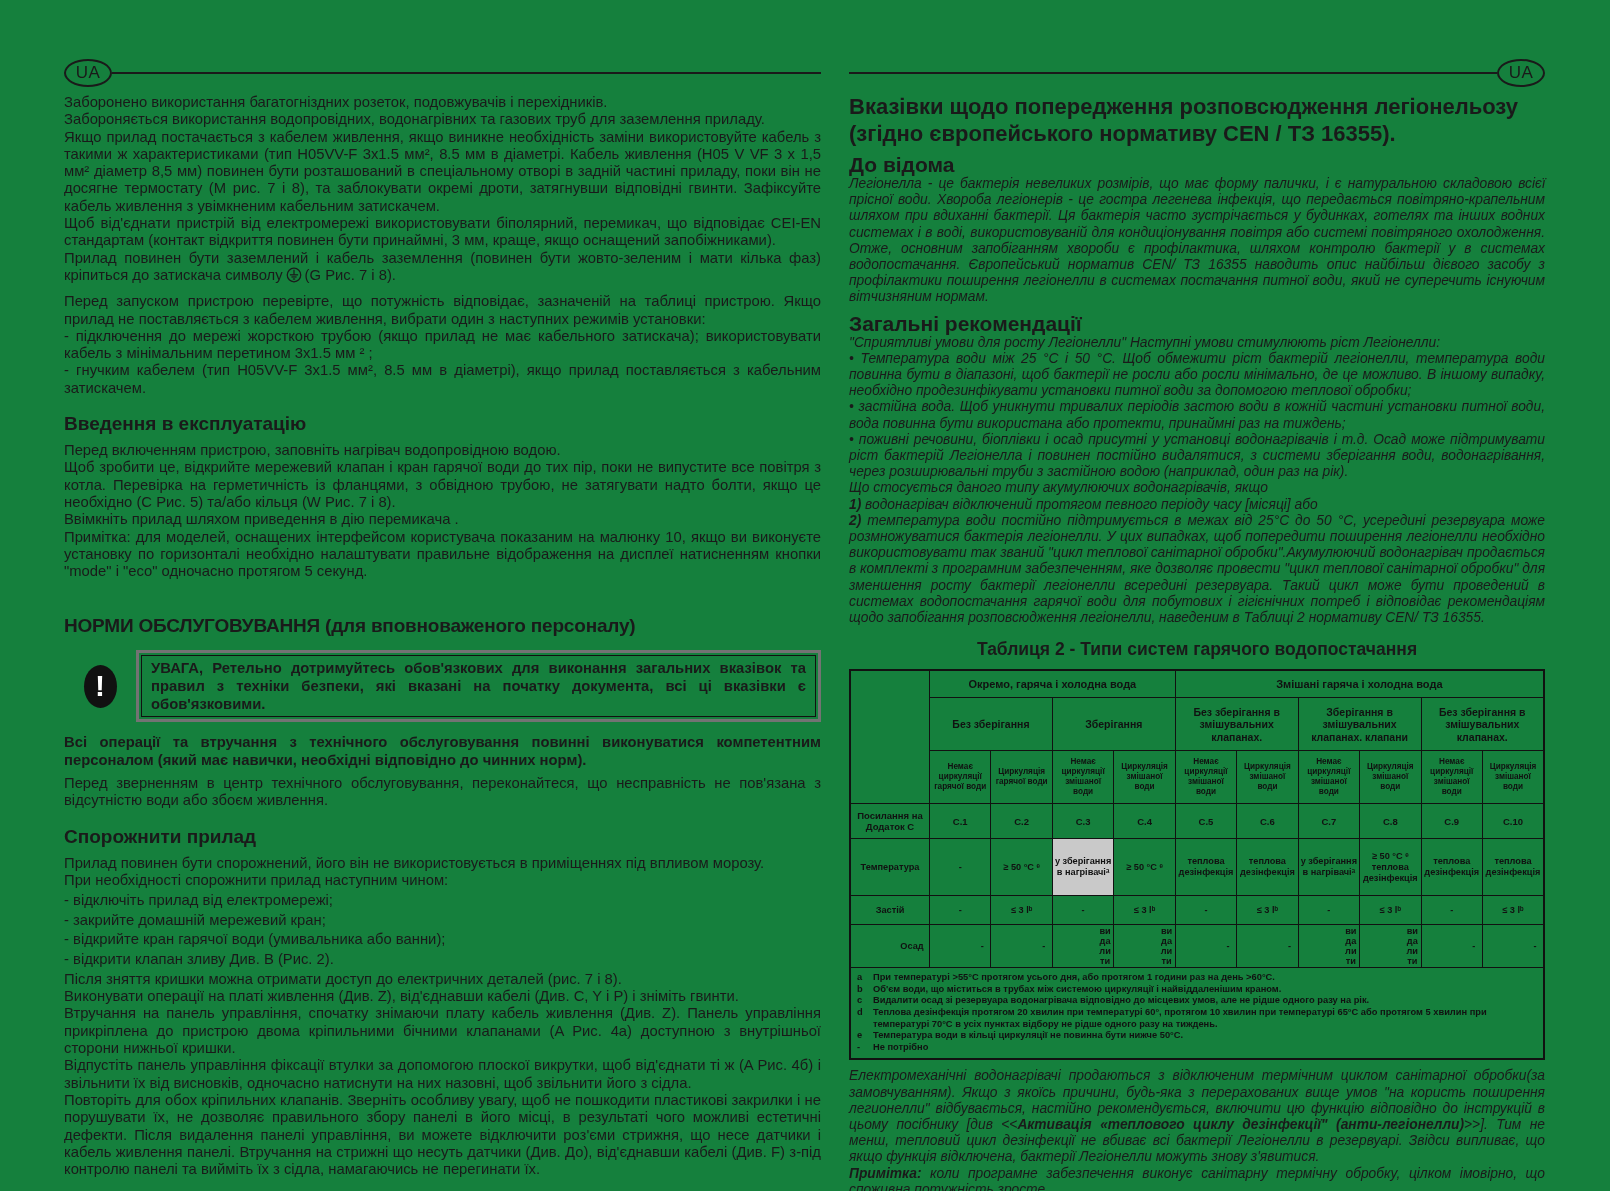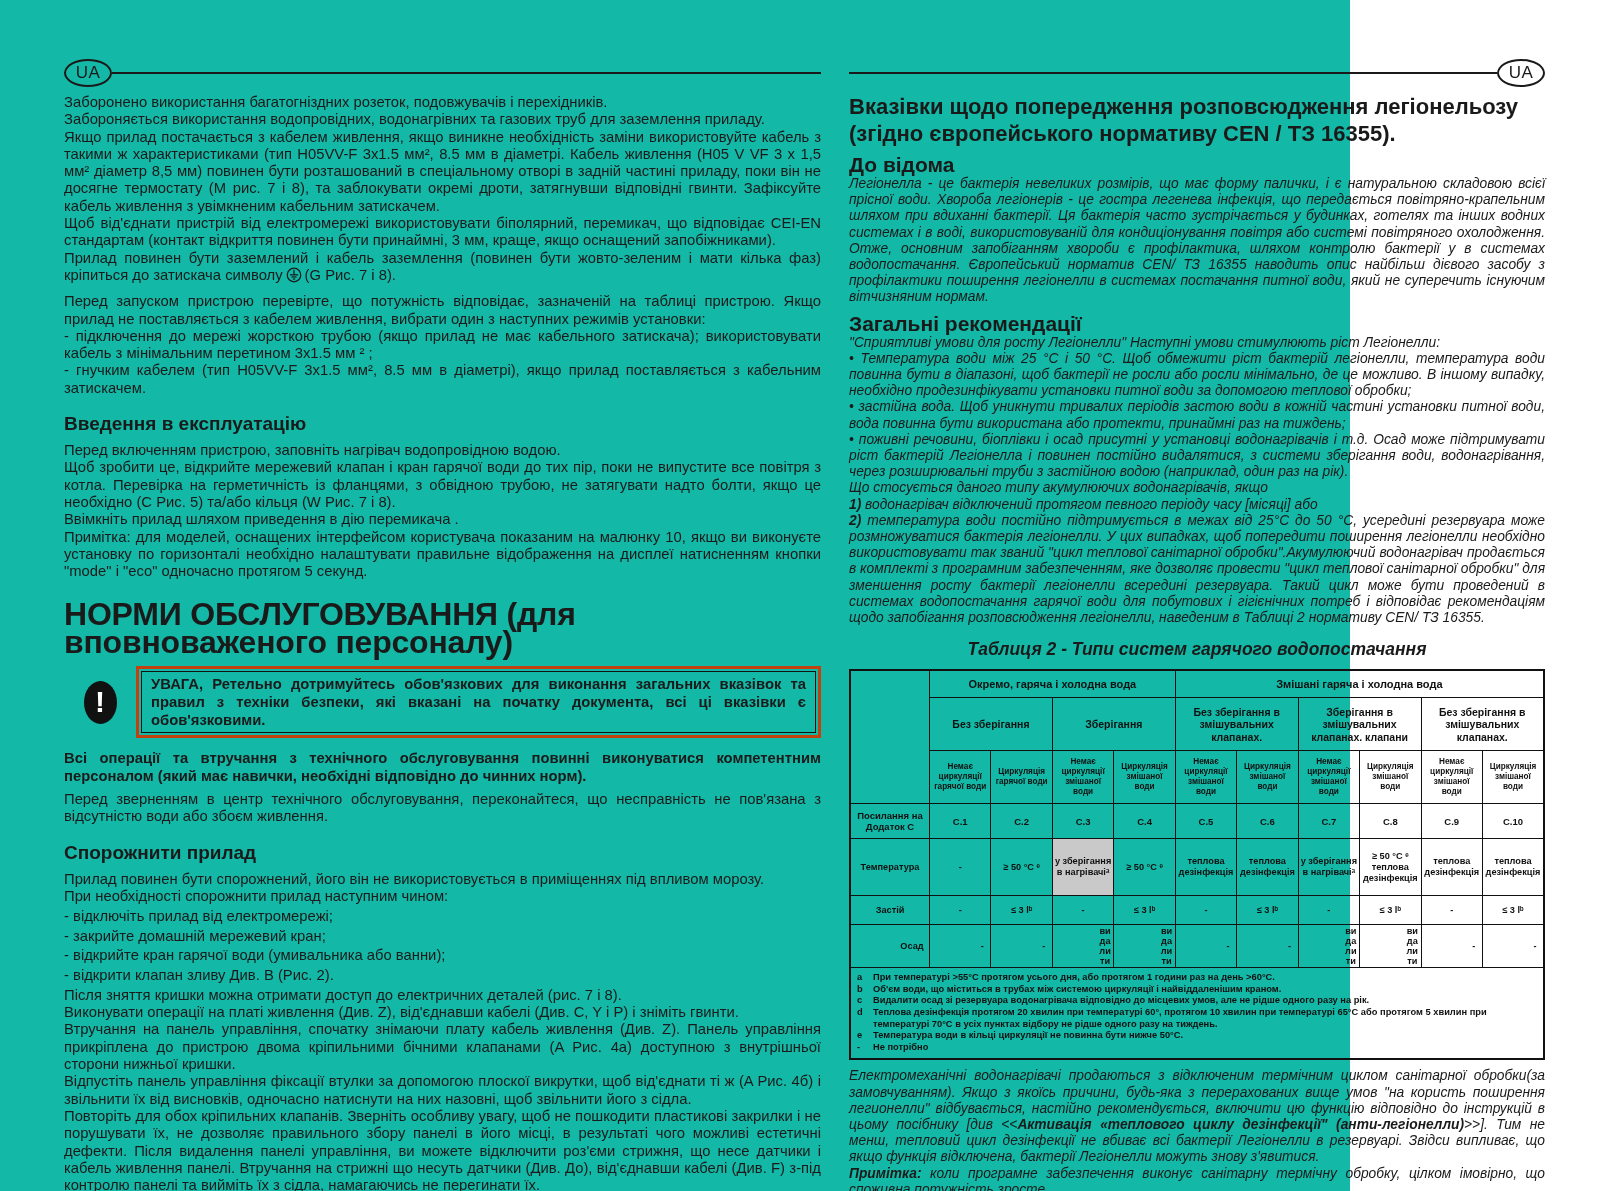--- a/index.html
+++ b/index.html
@@ -1,52 +1,52 @@
 <!DOCTYPE html>
 <html lang="uk"><head>
 <meta charset="utf-8">
 <style>
   html,body{margin:0;padding:0;}
   body{
     width:1610px;height:1191px;background:#ffffff;overflow:hidden;
     font-family:"Liberation Sans","DejaVu Sans",sans-serif;color:#1a1a1a;
   }
-  .page{position:relative;width:1350px;height:1191px;background:#14b8a6;}
+  .page{position:relative;width:1610px;height:1191px;background:#15803d;}
   .col-left{position:absolute;left:64px;top:58px;width:757px;}
   .col-right{position:absolute;left:849px;top:58px;width:696px;}
 
   
   .badge-row{display:flex;align-items:center;height:30px;margin-bottom:6px;}
   .ua-oval{flex:0 0 auto;border:2px solid #1a1a1a;border-radius:50%;width:44px;height:24px;
     display:flex;align-items:center;justify-content:center;font-size:17px;letter-spacing:.5px;}
   .rule{flex:1 1 auto;height:0;border-top:2px solid #1a1a1a;}
 
   
   .col-left p{margin:0;font-size:14.8px;line-height:17.3px;text-align:justify;}
   .gap6{height:6px;}
   .col-left h2{margin:16px 0 7px 0;font-size:19px;line-height:22px;}
-  .col-left h1{margin:20px 0 10px 0;font-size:32px;line-height:28px;letter-spacing:-0.2px;}
+  .col-left h1{margin:32px 0 10px 0;font-size:19px;line-height:28px;letter-spacing:-0.2px;}
   .bullets p{margin:2.5px 0;}
   .boldp{font-weight:bold;}
   .earth{display:inline-block;vertical-align:-3px;margin:0 3px;}
 
   
   .warn-row{display:flex;align-items:center;margin:2px 0 12px 0;}
   .warn-icon-wrap{flex:0 0 72px;display:flex;justify-content:center;}
   .warn-icon{width:33px;height:43px;background:#111;border-radius:50%;color:#fff;
     display:flex;align-items:center;justify-content:center;font-size:30px;font-weight:bold;}
-  .warn-box{flex:1 1 auto;border:3px solid #c2410c;padding:2px;}
+  .warn-box{flex:1 1 auto;border:3px solid #737373;padding:2px;}
   .warn-inner{border:1px solid #111;padding:3px 9px;}
   .warn-inner p{font-weight:bold;font-size:14.8px;line-height:18px;}
 
   
   .col-right p{margin:0;font-size:13.8px;line-height:16.2px;text-align:justify;font-style:italic;}
   .col-right .title{margin:4px 0 8px 0;font-size:22px;line-height:26.5px;text-align:left;}
   .col-right h3{margin:9px 0 2px 0;font-size:21px;line-height:18px;}
-  .tbl-title{margin:13px 0 9px 0;font-size:17.5px;font-weight:bold;text-align:center;font-style:italic;}
+  .tbl-title{margin:13px 0 9px 0;font-size:17.5px;font-weight:bold;text-align:center;}
 
   
   table.syst{border-collapse:collapse;width:100%;table-layout:fixed;border:2px solid #111;}
   table.syst td{border:1px solid #111;padding:1px 2px;text-align:center;vertical-align:middle;
     font-weight:bold;color:#111;word-wrap:break-word;}
   td.lbl{width:74px;text-align:left;font-size:10.5px;padding-left:4px;}
   tr.r1 td{font-size:11px;height:24px;}
   tr.r2 td{font-size:10.5px;height:50px;line-height:12.5px;}
   tr.r3 td{font-size:8.2px;height:50px;line-height:10px;}
   tr.r4 td{font-size:9.5px;height:32px;}

